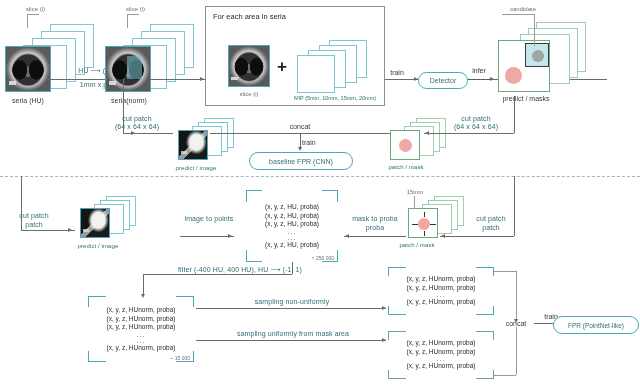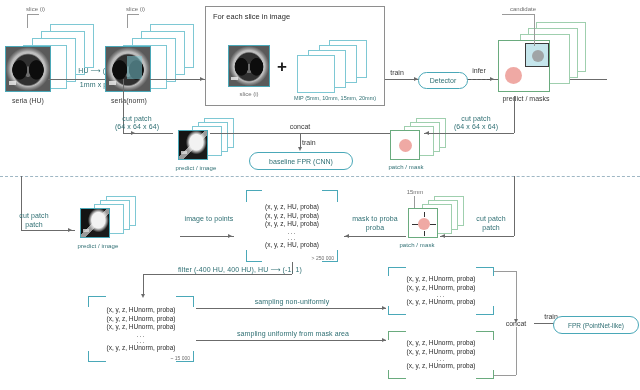--- a/index.html
+++ b/index.html
@@ -108,21 +108,21 @@
 </div>
 <div class="vl-thin" style="left:127px;top:14px;height:14px;"></div>
 <div class="hl-thin" style="left:127px;top:14px;width:12px;"></div>
 <div class="abs lbl-gray" style="left:126px;top:5px;width:46px;text-align:left;">slice (i)</div>
 <div class="abs lbl-dark" style="left:101px;top:96px;width:56px;">seria(norm)</div>
 
 <div class="hl" style="left:150px;top:79px;width:457px;"></div>
 <div class="arrow-r" style="left:200px;top:76.5px;"></div>
 
 <div class="panel" style="left:205px;top:6px;width:180px;height:100px;"></div>
-<div class="abs" style="left:213px;top:12px;font-size:7.5px;color:#2a2a2a;">For each slice in image</div>
+<div class="abs" style="left:213px;top:12px;font-size:7.5px;color:#2a2a2a;">For each area in seria</div>
 
 <div class="thumb" style="left:228px;top:45px;width:42px;height:42px;">
   <div class="ct"></div>
 </div>
 <div class="abs lbl-gray" style="left:228px;top:90px;width:42px;">slice (i)</div>
 
 <div class="plus" style="left:277px;top:58px;">+</div>
 
 <div class="stack" style="left:295px;top:40px;width:80px;height:52px;">
   <div class="sheet" style="left:34px;top:0px;width:38px;height:38px;"></div>

